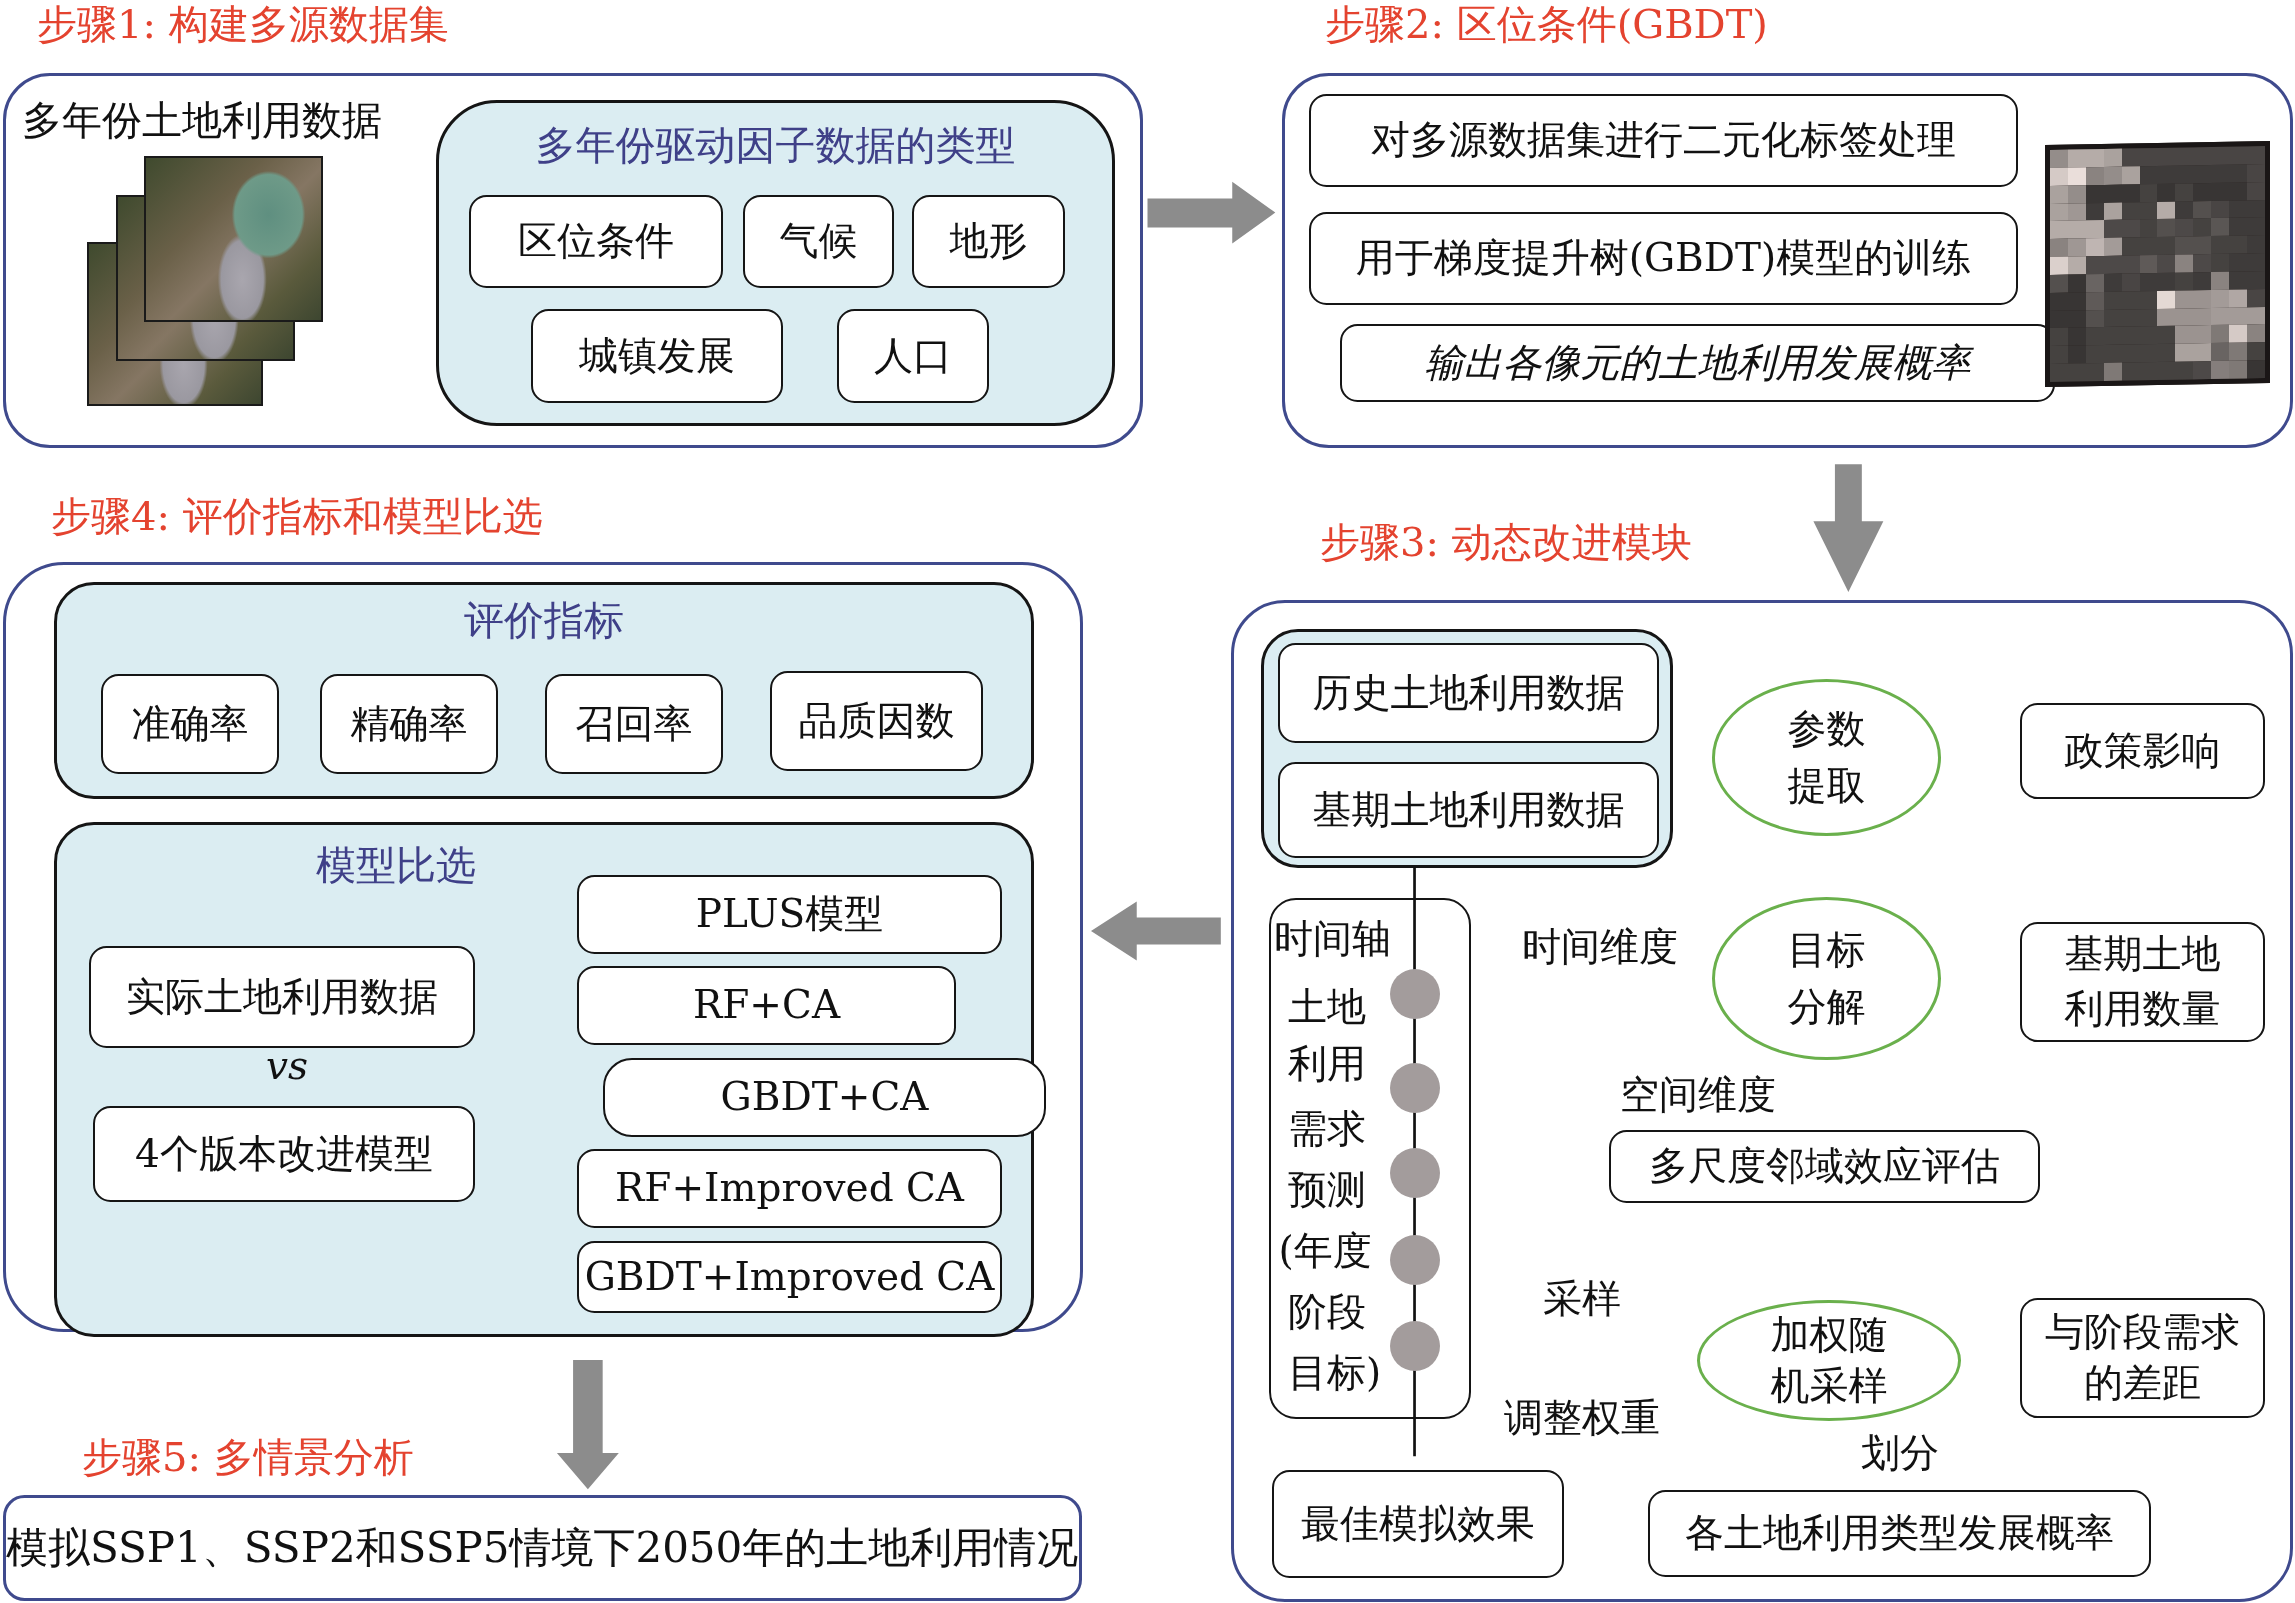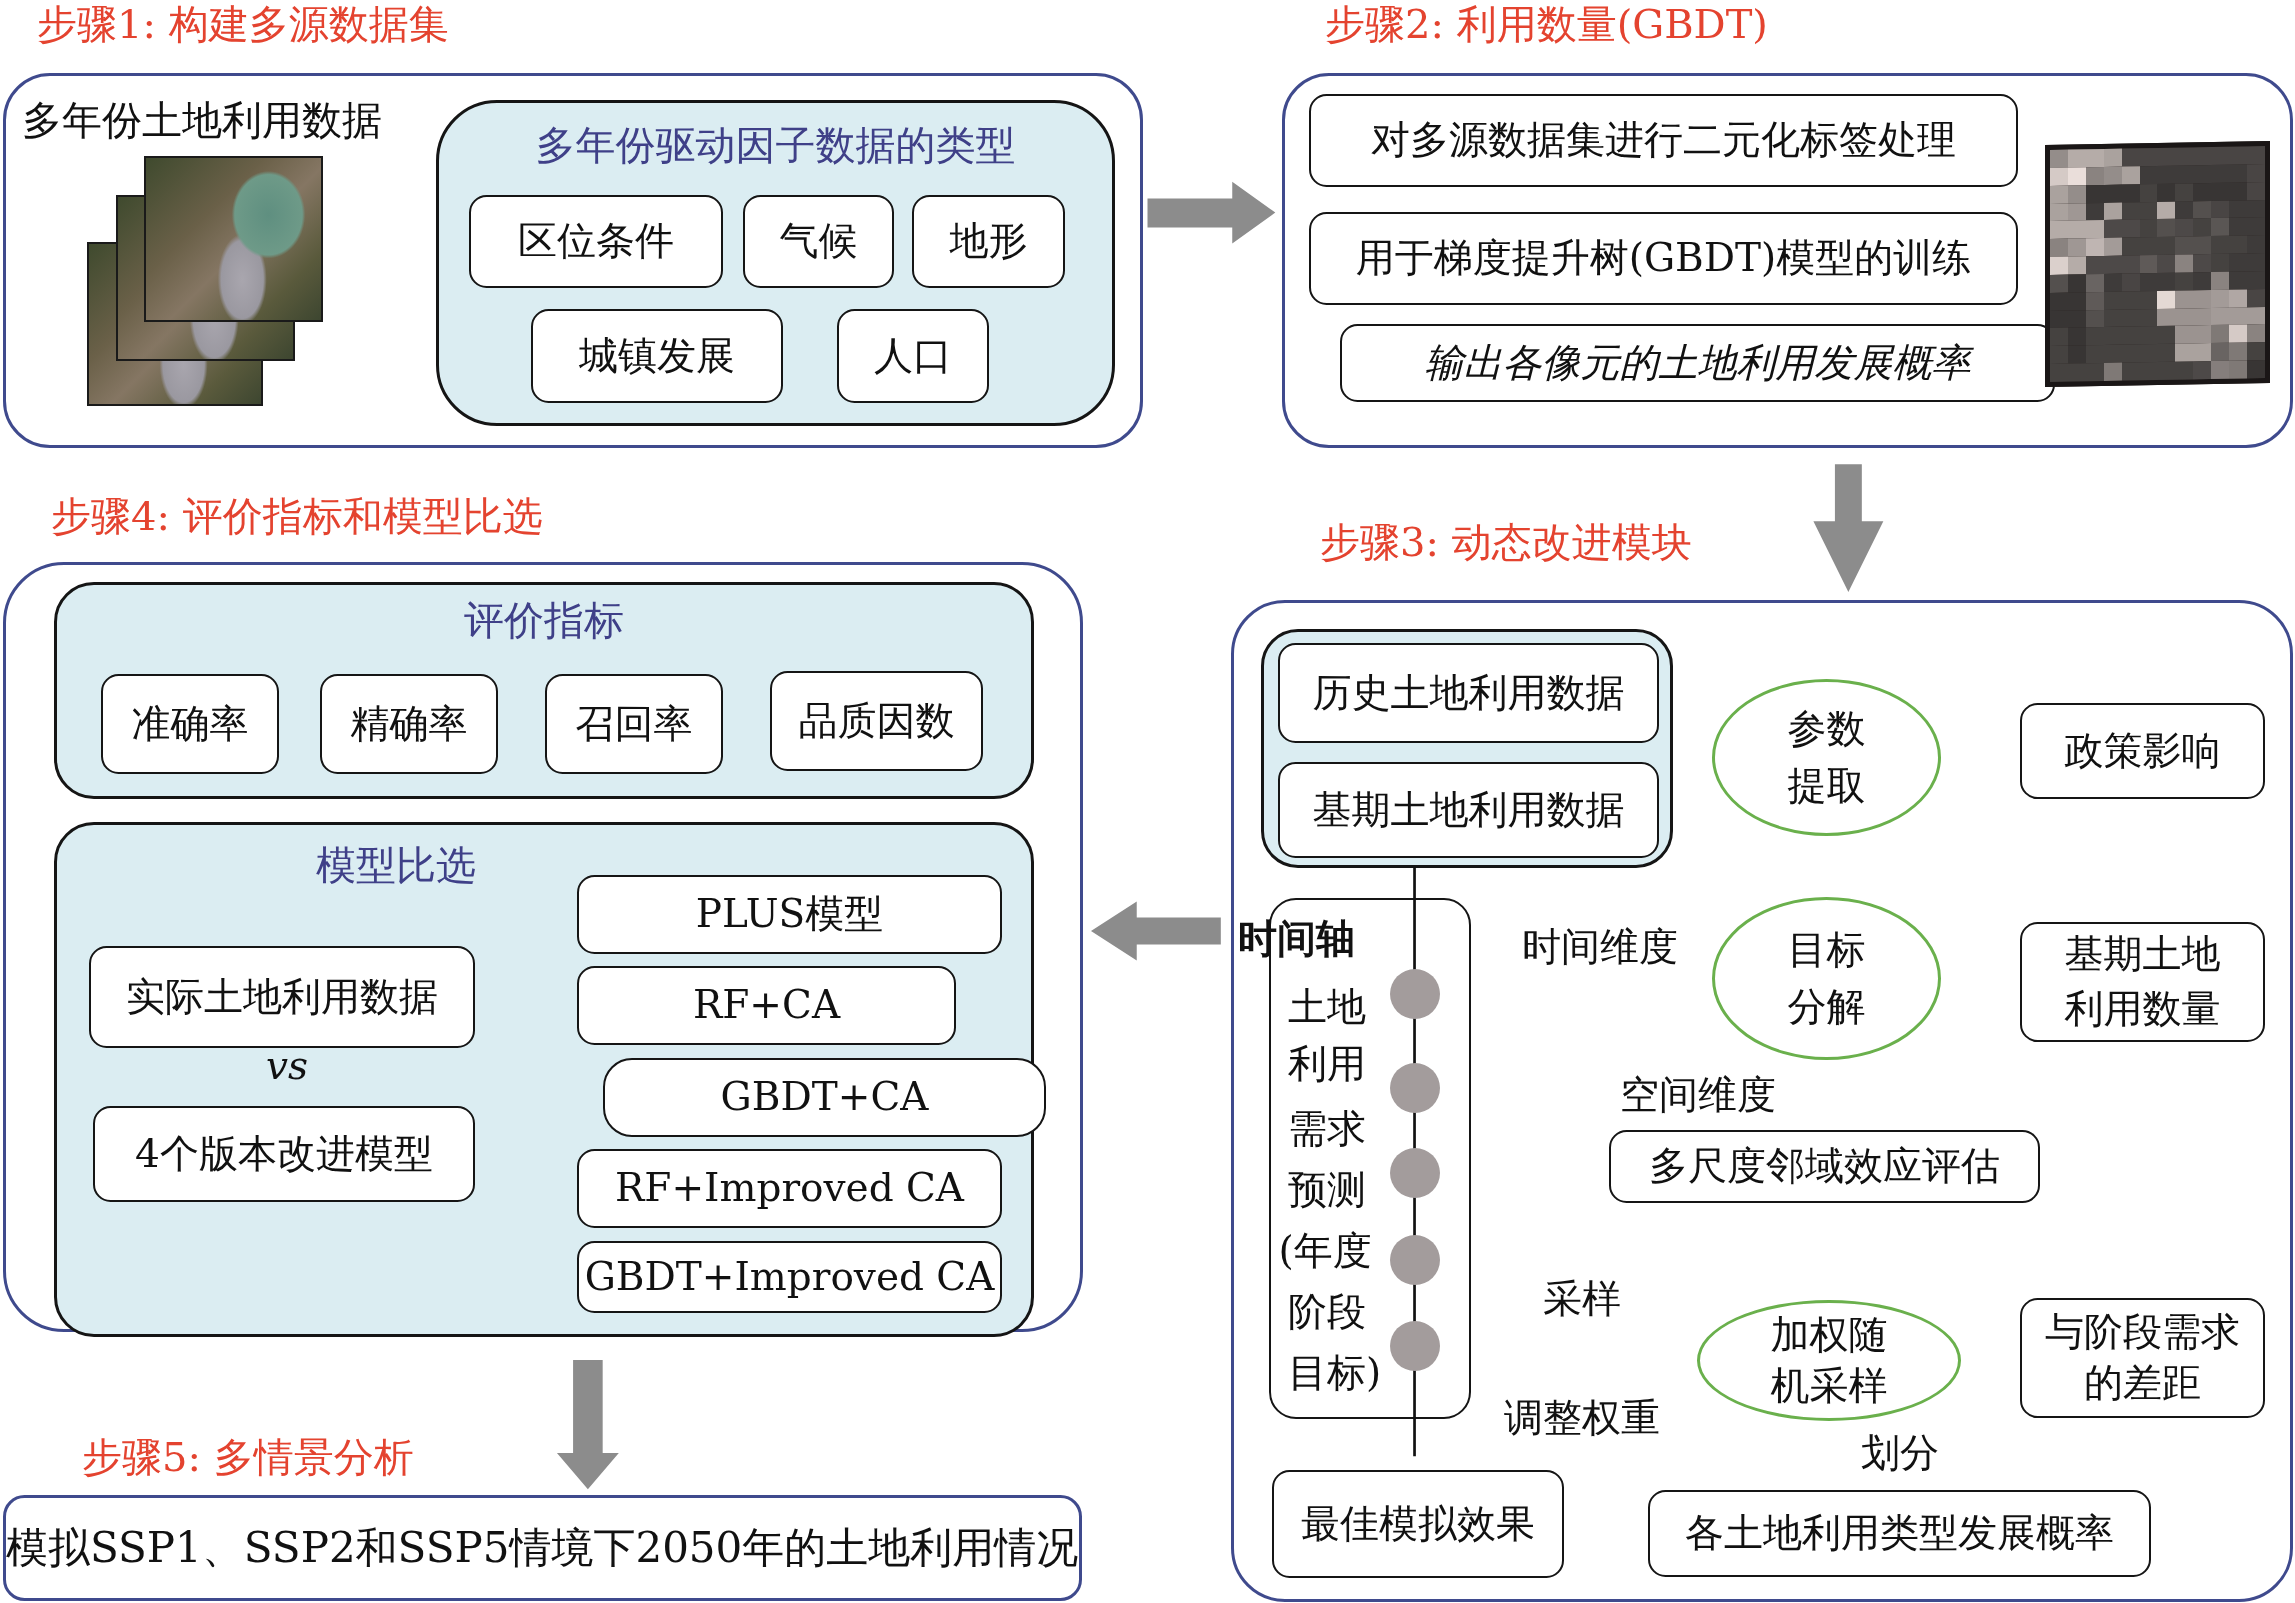--- a/index.html
+++ b/index.html
@@ -68,21 +68,21 @@
 <div class="sat" style="left:144px;top:156px;width:179px;height:166px;"></div>
 
 <div class="inner-blue" style="left:436px;top:100px;width:679px;height:326px;border-radius:61px;"></div>
 <div class="sub-title" style="left:436px;top:118px;width:679px;">多年份驱动因子数据的类型</div>
 <div class="box" style="left:469px;top:195px;width:254px;height:93px;">区位条件</div>
 <div class="box" style="left:743px;top:195px;width:151px;height:93px;">气候</div>
 <div class="box" style="left:912px;top:195px;width:153px;height:93px;">地形</div>
 <div class="box" style="left:531px;top:309px;width:252px;height:94px;">城镇发展</div>
 <div class="box" style="left:837px;top:309px;width:152px;height:94px;">人口</div>
 
-<div class="step-title" style="left:1325px;top:-1.3px;">步骤2: 利用数量(GBDT)</div>
+<div class="step-title" style="left:1325px;top:-1.3px;">步骤2: 区位条件(GBDT)</div>
 <div class="outer" style="left:1282px;top:73px;width:1011px;height:375px;"></div>
 <div class="box" style="left:1309px;top:94px;width:709px;height:93px;">对多源数据集进行二元化标签处理</div>
 <div class="box" style="left:1309px;top:212px;width:709px;height:93px;">用于梯度提升树(GBDT)模型的训练</div>
 <div class="box" style="left:1340px;top:324px;width:715px;height:78px;font-style:italic;">输出各像元的土地利用发展概率</div>
 <div class="prob-grid" style="left:2045px;top:143px;width:225px;height:242px;transform:skewY(-1deg);" id="probGrid">
     <div style="background: rgb(148, 141, 138);"></div>
     <div style="background: rgb(181, 172, 168);"></div>
     <div style="background: rgb(181, 172, 168);"></div>
     <div style="background: rgb(170, 162, 158);"></div>
     <div style="background: rgb(73, 69, 68);"></div>
@@ -266,21 +266,21 @@
 的差距</div>
 
 <div class="plain" style="left:1543px;top:1272px;">采样</div>
 <div class="plain" style="left:1504px;top:1391px;">调整权重</div>
 <div class="plain" style="left:1861px;top:1426px;">划分</div>
 
 <div class="abs" style="left:1269px;top:898px;width:202px;height:521px;border:2.7px solid #151515;border-radius:27px;background:#fff;"></div>
 <svg width="2295" height="1603" style="pointer-events:none;" viewBox="0 0 3412 2383">
   <line x1="2103" y1="1290" x2="2103" y2="2165" stroke="#111" stroke-width="4"></line>
 </svg>
-<div class="vtext" style="left:1238px;top:908px;font-weight:bold;">时间轴</div>
+<div class="vtext" style="left:1274px;top:908px;">时间轴</div>
 <div class="abs" style="left:1288px;top:976px;">
   <div class="vtext" style="position:relative;">土地</div>
   <div class="vtext" style="position:relative;font-family:Liberation Mono, monospace;">利用</div>
   <div class="vtext" style="position:relative;">需求</div>
   <div class="vtext" style="position:relative;">预测</div>
   <div class="vtext" style="position:relative;margin-left:-9.4px;">(年度</div>
   <div class="vtext" style="position:relative;">阶段</div>
   <div class="vtext" style="position:relative;">目标)</div>
 </div>
 <div class="dot" style="left:1390px;top:969px;"></div>

